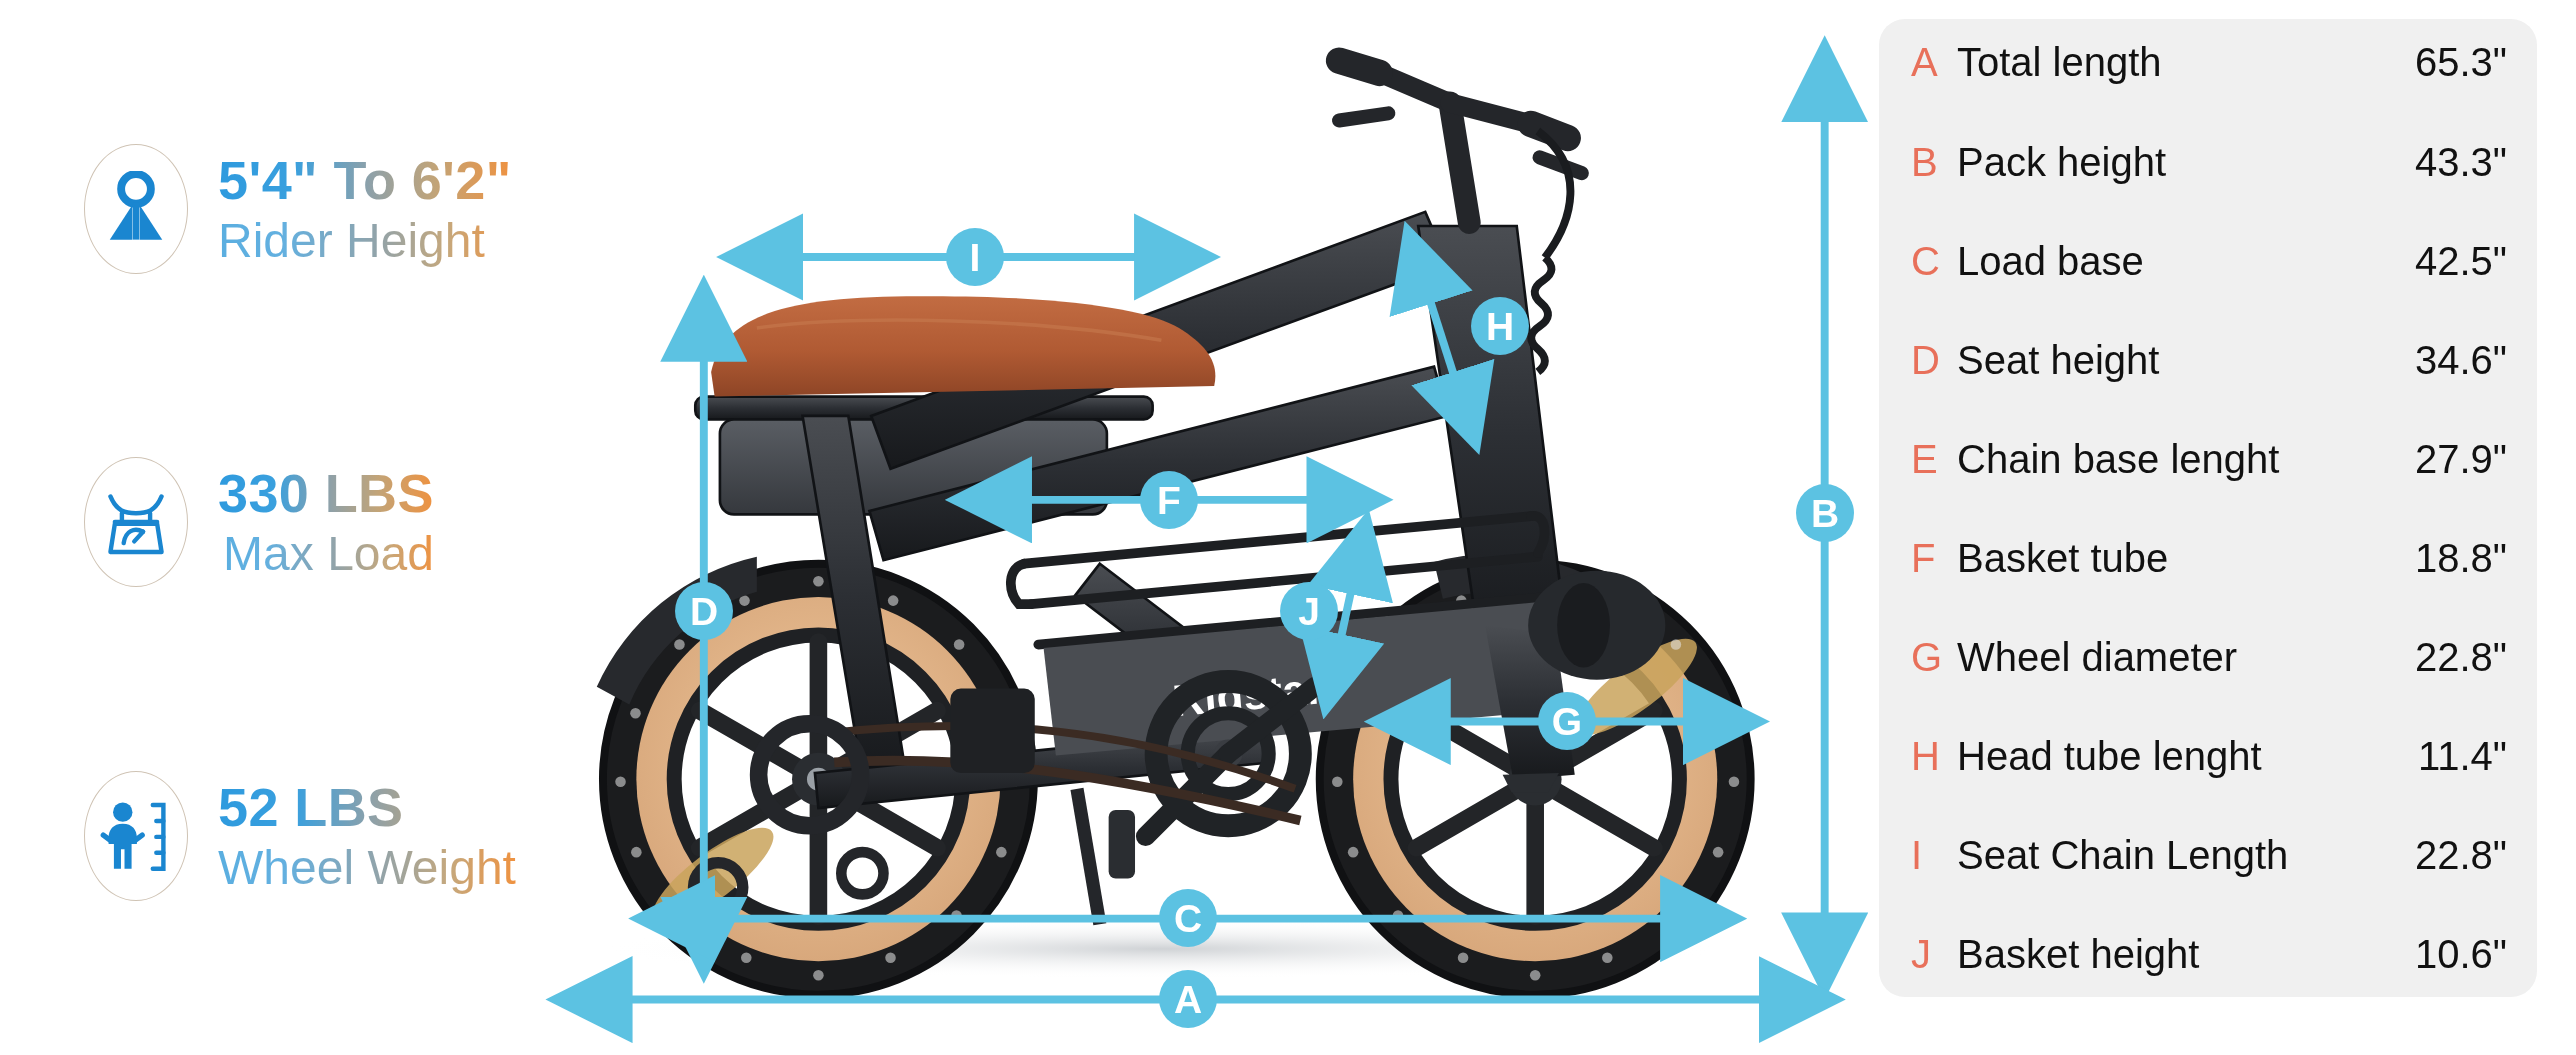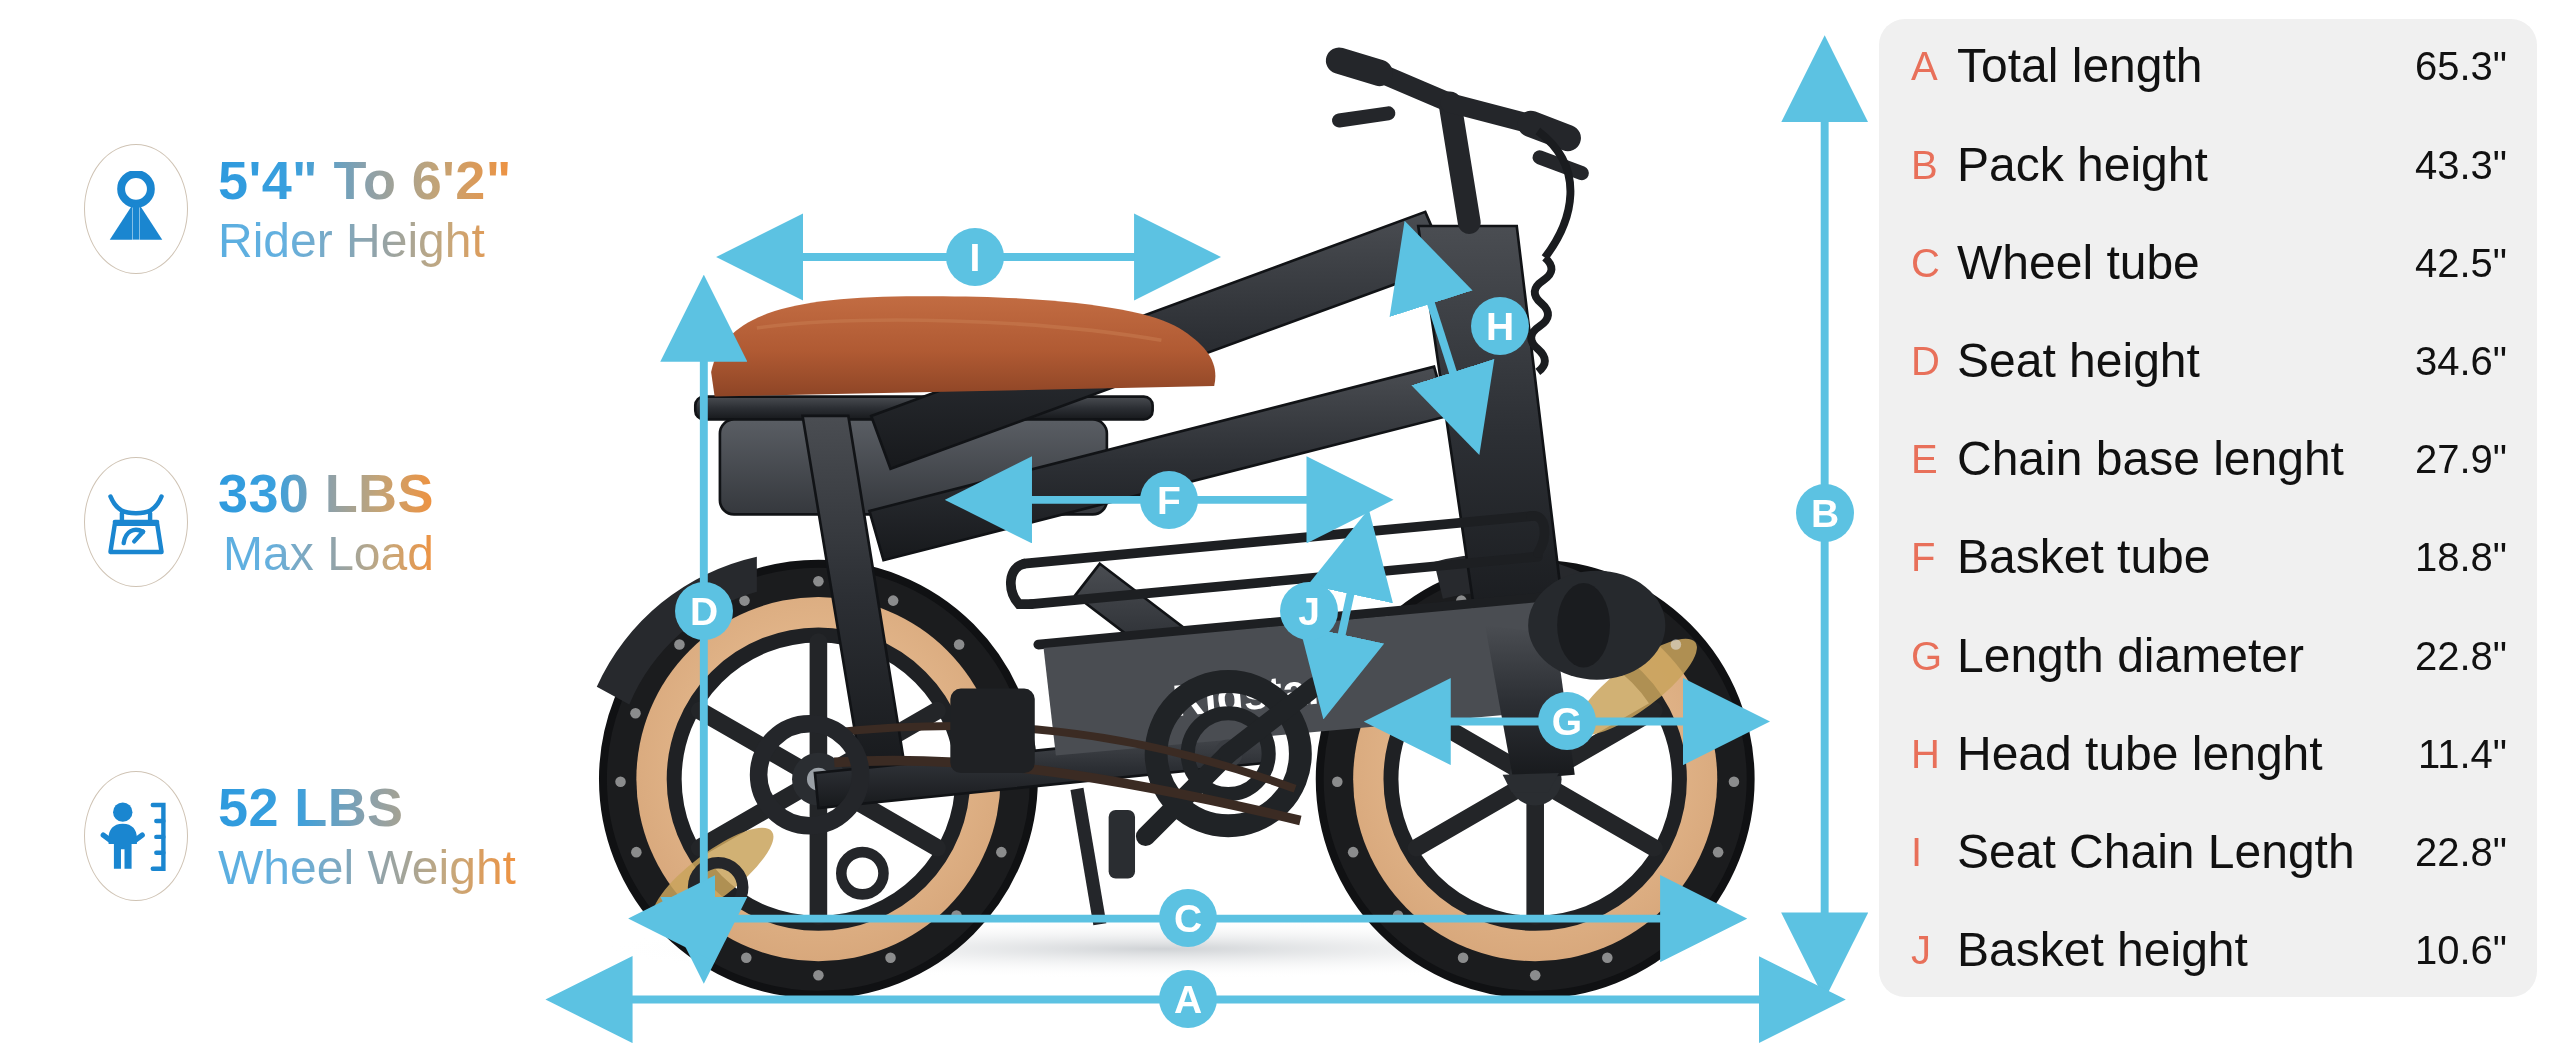--- a/index.html
+++ b/index.html
@@ -48,21 +48,21 @@
     display:flex; flex-direction:column; justify-content:space-between;
   }
   .spec-row{
     display:flex; align-items:center; height:auto; padding:0 30px 0 32px;
   }
   .spec-key{
     width:46px; flex:0 0 46px; color:#e8705a; font-size:40px; font-weight:400;
     font-family:"Liberation Sans", sans-serif; line-height:1;
   }
   .spec-name{
-    flex:1 1 auto; color:#111111; font-size:48px; font-weight:400;
+    flex:1 1 auto; color:#111111; font-size:40px; font-weight:400;
     font-family:"Liberation Sans", sans-serif; white-space:nowrap; line-height:1;
   }
   .spec-val{
     flex:0 0 auto; color:#111111; font-size:40px; font-weight:400;
     text-align:right; white-space:nowrap; line-height:1; min-width:130px;
   }
 </style>
 </head>
 <body>
 
@@ -355,21 +355,21 @@
     </div>
 
     <div class="spec-row">
       <span class="spec-key">B</span>
       <span class="spec-name">Pack height</span>
       <span class="spec-val">43.3"</span>
     </div>
 
     <div class="spec-row">
       <span class="spec-key">C</span>
-      <span class="spec-name">Wheel tube</span>
+      <span class="spec-name">Load base</span>
       <span class="spec-val">42.5"</span>
     </div>
 
     <div class="spec-row">
       <span class="spec-key">D</span>
       <span class="spec-name">Seat height</span>
       <span class="spec-val">34.6"</span>
     </div>
 
     <div class="spec-row">
@@ -379,21 +379,21 @@
     </div>
 
     <div class="spec-row">
       <span class="spec-key">F</span>
       <span class="spec-name">Basket tube</span>
       <span class="spec-val">18.8"</span>
     </div>
 
     <div class="spec-row">
       <span class="spec-key">G</span>
-      <span class="spec-name">Length diameter</span>
+      <span class="spec-name">Wheel diameter</span>
       <span class="spec-val">22.8"</span>
     </div>
 
     <div class="spec-row">
       <span class="spec-key">H</span>
       <span class="spec-name">Head tube lenght</span>
       <span class="spec-val">11.4"</span>
     </div>
 
     <div class="spec-row">

